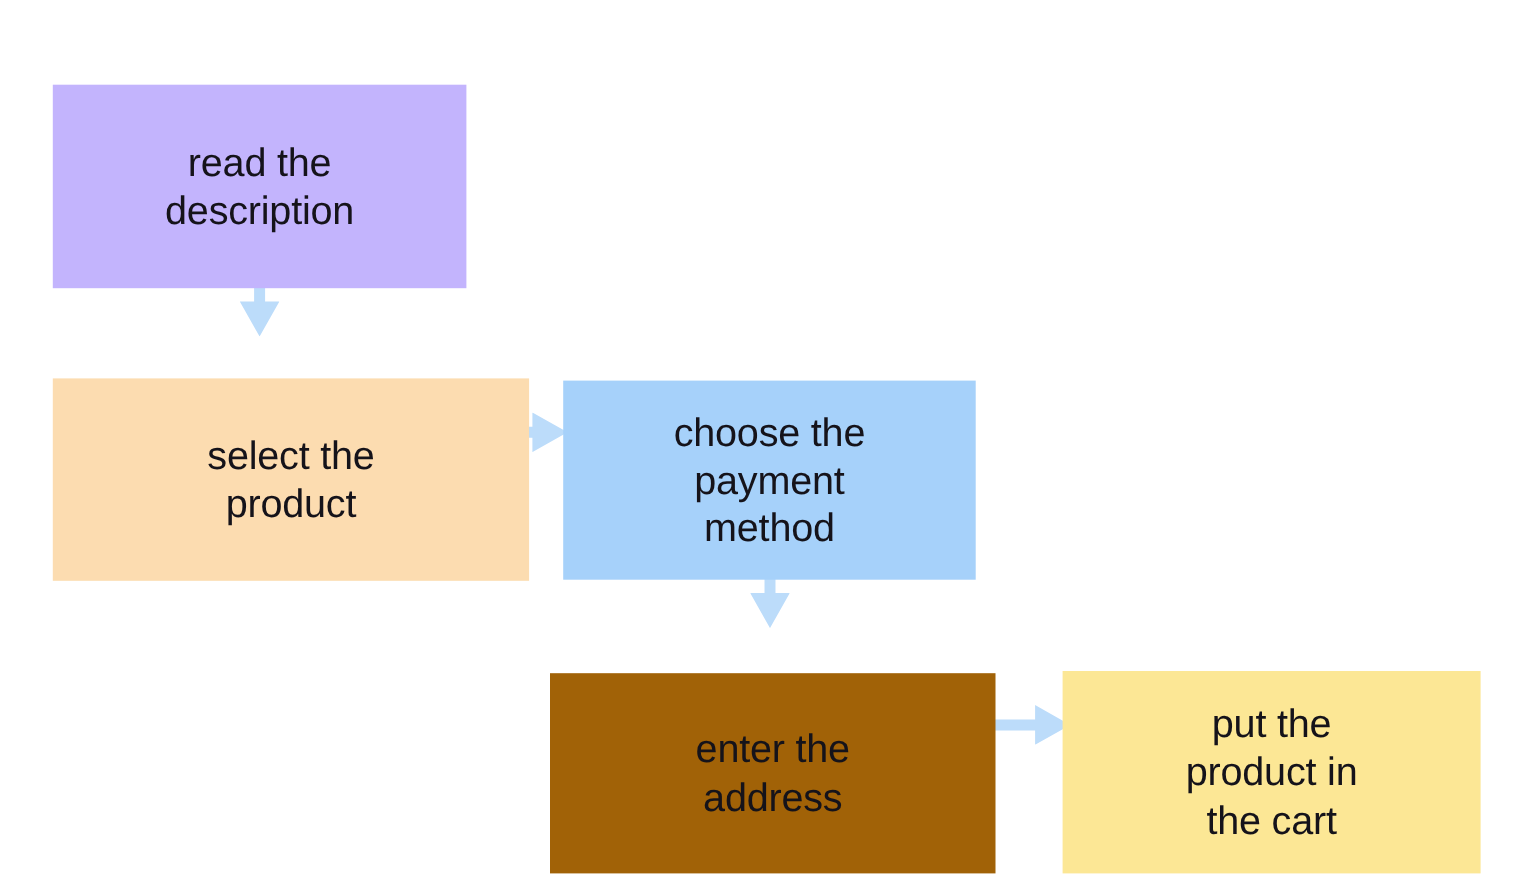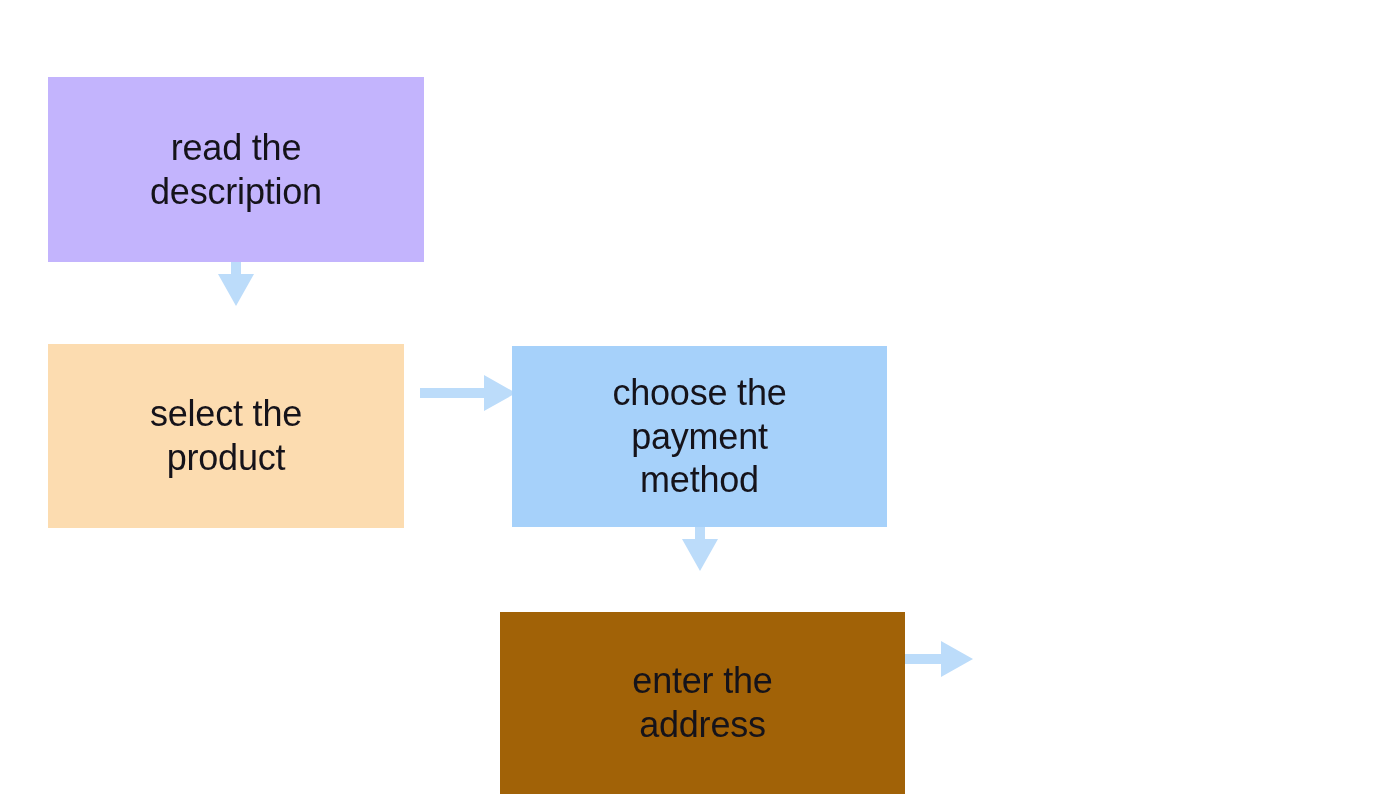--- a/index.html
+++ b/index.html
@@ -68,30 +68,35 @@
     <svg width="90" height="36" viewBox="0 0 90 36" aria-hidden="true">
       <path d="M0 13 H58 V0 L90 18 L58 36 V23 H0 Z" fill="#bcdcfa"></path>
     </svg>
   </div>
 
   <div class="node" id="node-0" style="left: 48px; top: 33px; width: 376px; height: 185px; background: rgb(195, 180, 253);">
     <span class="node-label">read the
 description</span>
   </div>
 
-  <div class="node" id="node-1" style="left: 48px; top: 300px; width: 356px; height: 184px; background: rgb(252, 220, 176);">
+  <div class="node" id="node-1" style="left: 48px; top: 300px; width: 433px; height: 184px; background: rgb(252, 220, 176);">
     <span class="node-label">select the
 product</span>
   </div>
 
   <div class="node" id="node-2" style="left: 512px; top: 302px; width: 375px; height: 181px; background: rgb(166, 209, 250);">
     <span class="node-label">choose the
 payment
 method</span>
   </div>
 
   <div class="node" id="node-3" style="left: 500px; top: 568px; width: 405px; height: 182px; background: #a16207;">
     <span class="node-label">enter the
 address</span>
   </div>
 
+  <div class="node" id="node-4" style="left: 966px; top: 566px; width: 380px; height: 184px; background: rgb(252, 231, 149);">
+    <span class="node-label">put the
+product in
+the cart</span>
+  </div>
 
 </div>
 
 </body></html>

